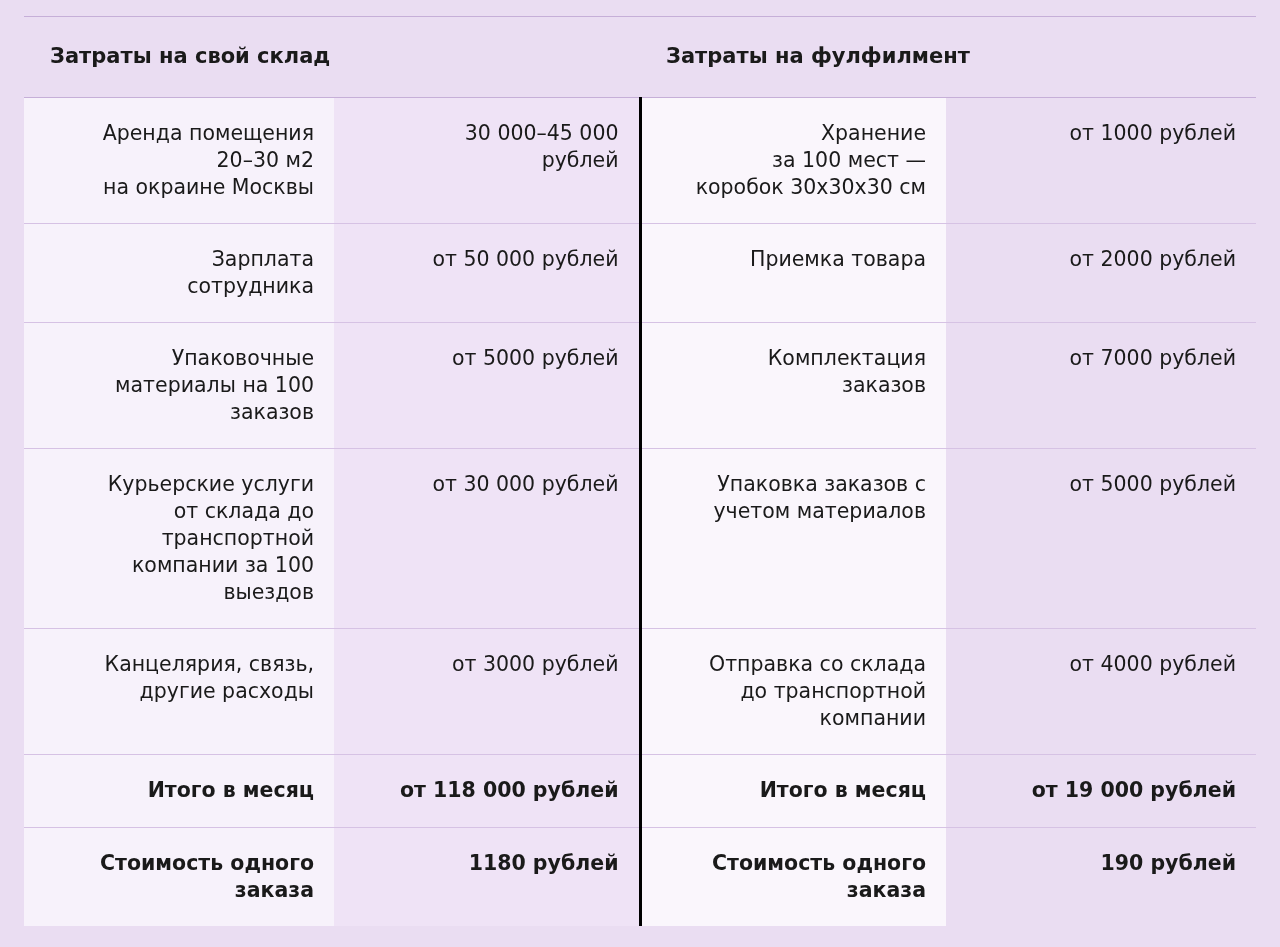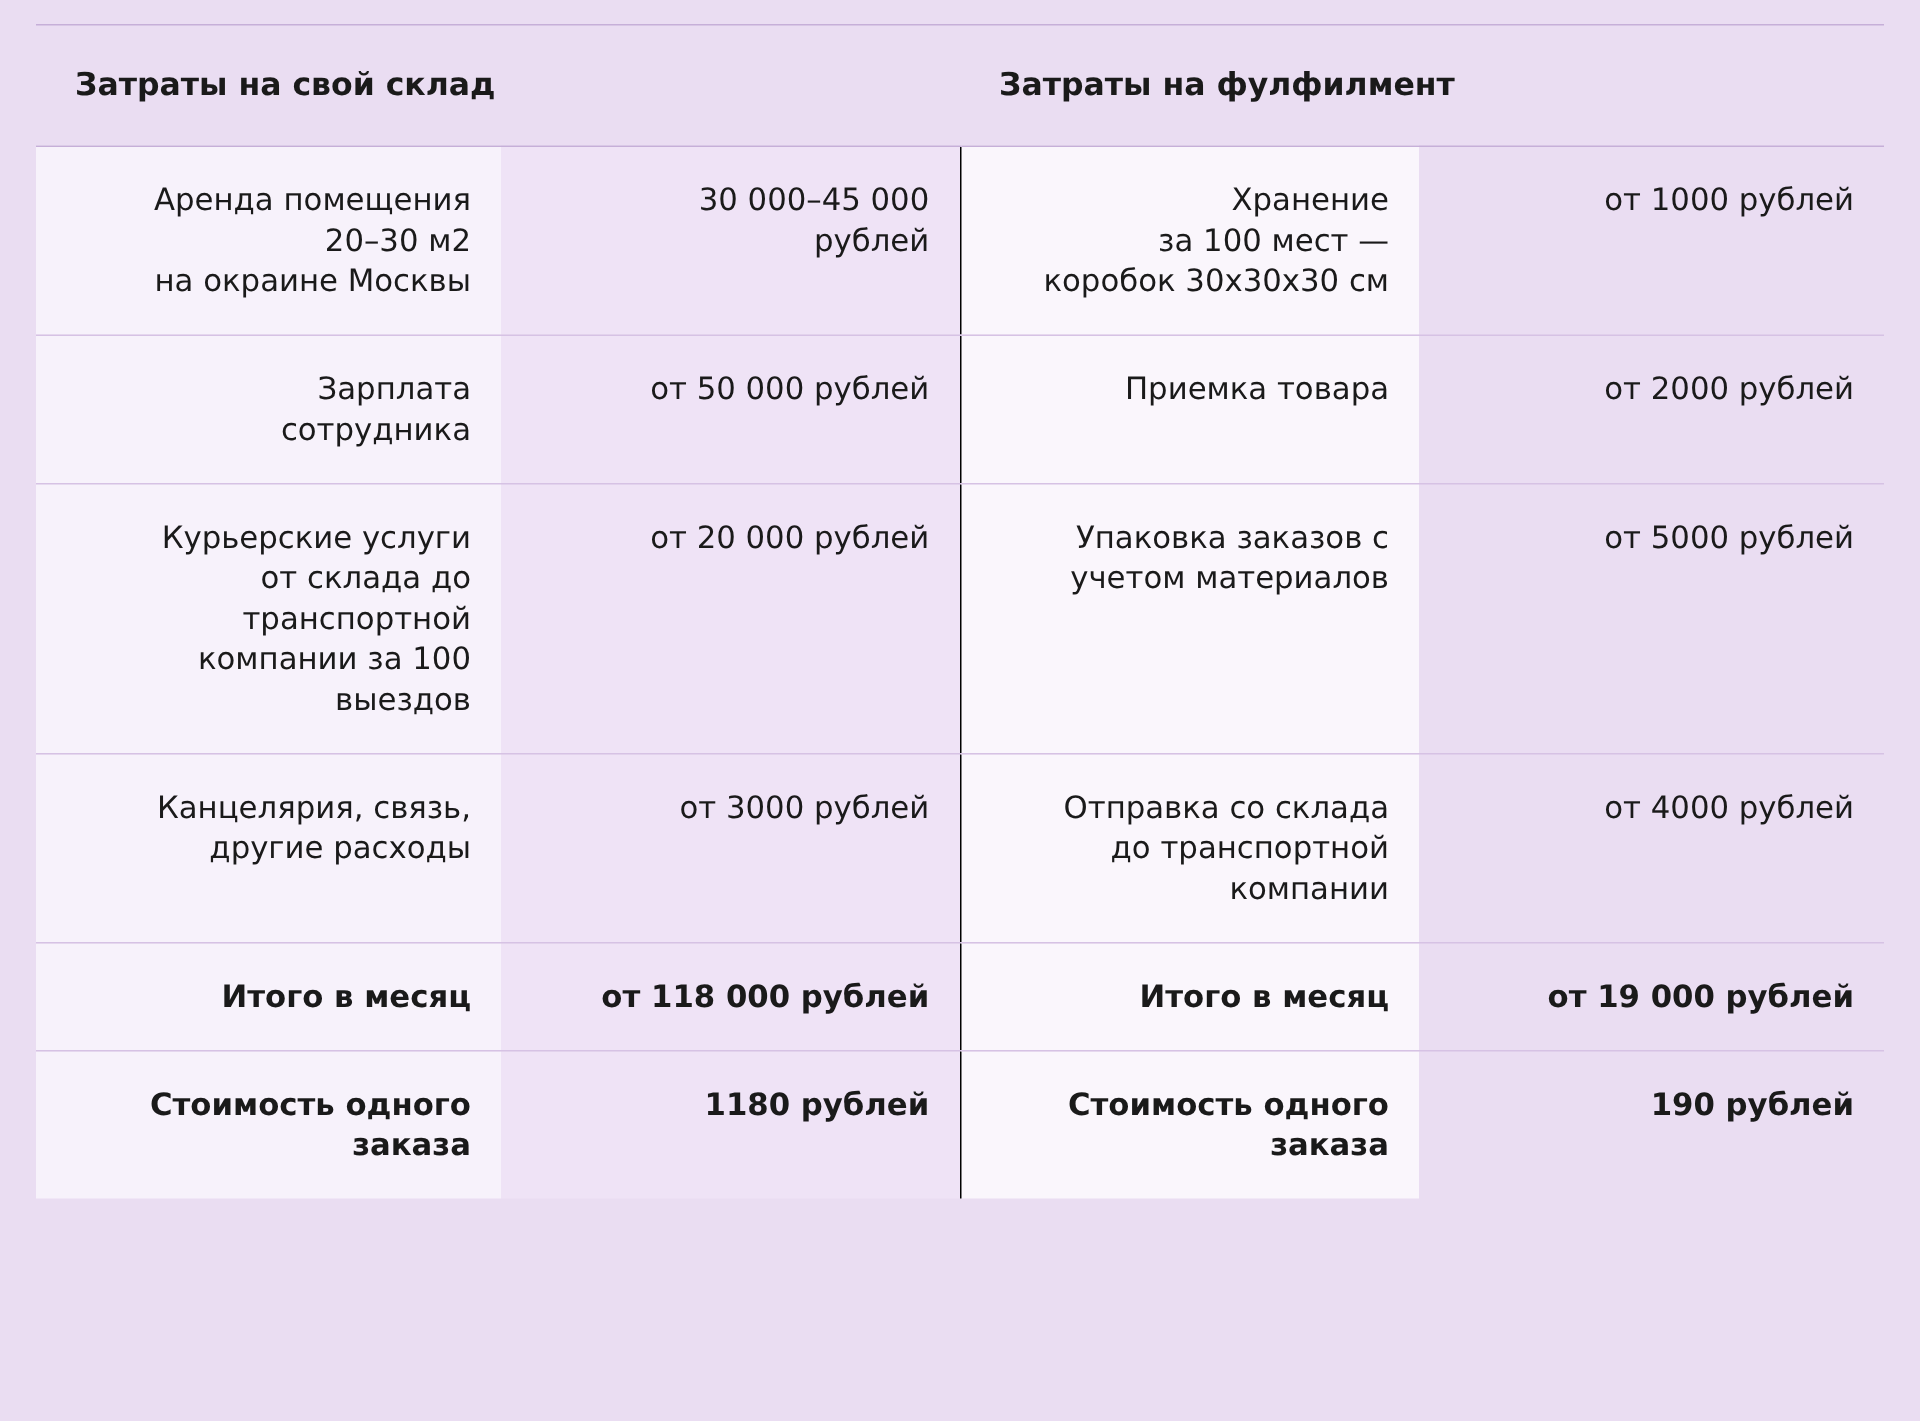--- a/index.html
+++ b/index.html
@@ -61,21 +61,21 @@
     border-bottom: 0;
   }
 
   
   .col-a { background: #F7F2FB; }
   .col-b { background: #EFE3F6; padding-left: 14px; }
   .col-c { background: #FAF6FC; }
   .col-d { background: #EADDF2; }
 
   .sep {
-    border-left: 1px solid #000000;
+    border-left: 3px solid #000000;
   }
   .bold-row td {
     font-weight: bold;
   }
   .nowrapish { white-space: pre-line; text-align: right; }
   .bottom-strip {
     position: absolute;
     left: 0;
     right: 0;
     bottom: 0;
@@ -113,26 +113,35 @@
           <td class="col-d nowrapish">от 1000 рублей</td>
         </tr>
         <tr>
           <td class="col-a nowrapish">Зарплата
 сотрудника</td>
           <td class="col-b nowrapish">от 50 000 рублей</td>
           <td class="col-c nowrapish sep">Приемка товара</td>
           <td class="col-d nowrapish">от 2000 рублей</td>
         </tr>
         <tr>
+          <td class="col-a nowrapish">Упаковочные
+материалы на 100
+заказов</td>
+          <td class="col-b nowrapish">от 5000 рублей</td>
+          <td class="col-c nowrapish sep">Комплектация
+заказов</td>
+          <td class="col-d nowrapish">от 7000 рублей</td>
+        </tr>
+        <tr>
           <td class="col-a nowrapish">Курьерские услуги
 от склада до
 транспортной
 компании за 100
 выездов</td>
-          <td class="col-b nowrapish">от 20 000 рублей</td>
+          <td class="col-b nowrapish">от 30 000 рублей</td>
           <td class="col-c nowrapish sep">Упаковка заказов с
 учетом материалов</td>
           <td class="col-d nowrapish">от 5000 рублей</td>
         </tr>
         <tr>
           <td class="col-a nowrapish">Канцелярия, связь,
 другие расходы</td>
           <td class="col-b nowrapish">от 3000 рублей</td>
           <td class="col-c nowrapish sep">Отправка со склада
 до транспортной

